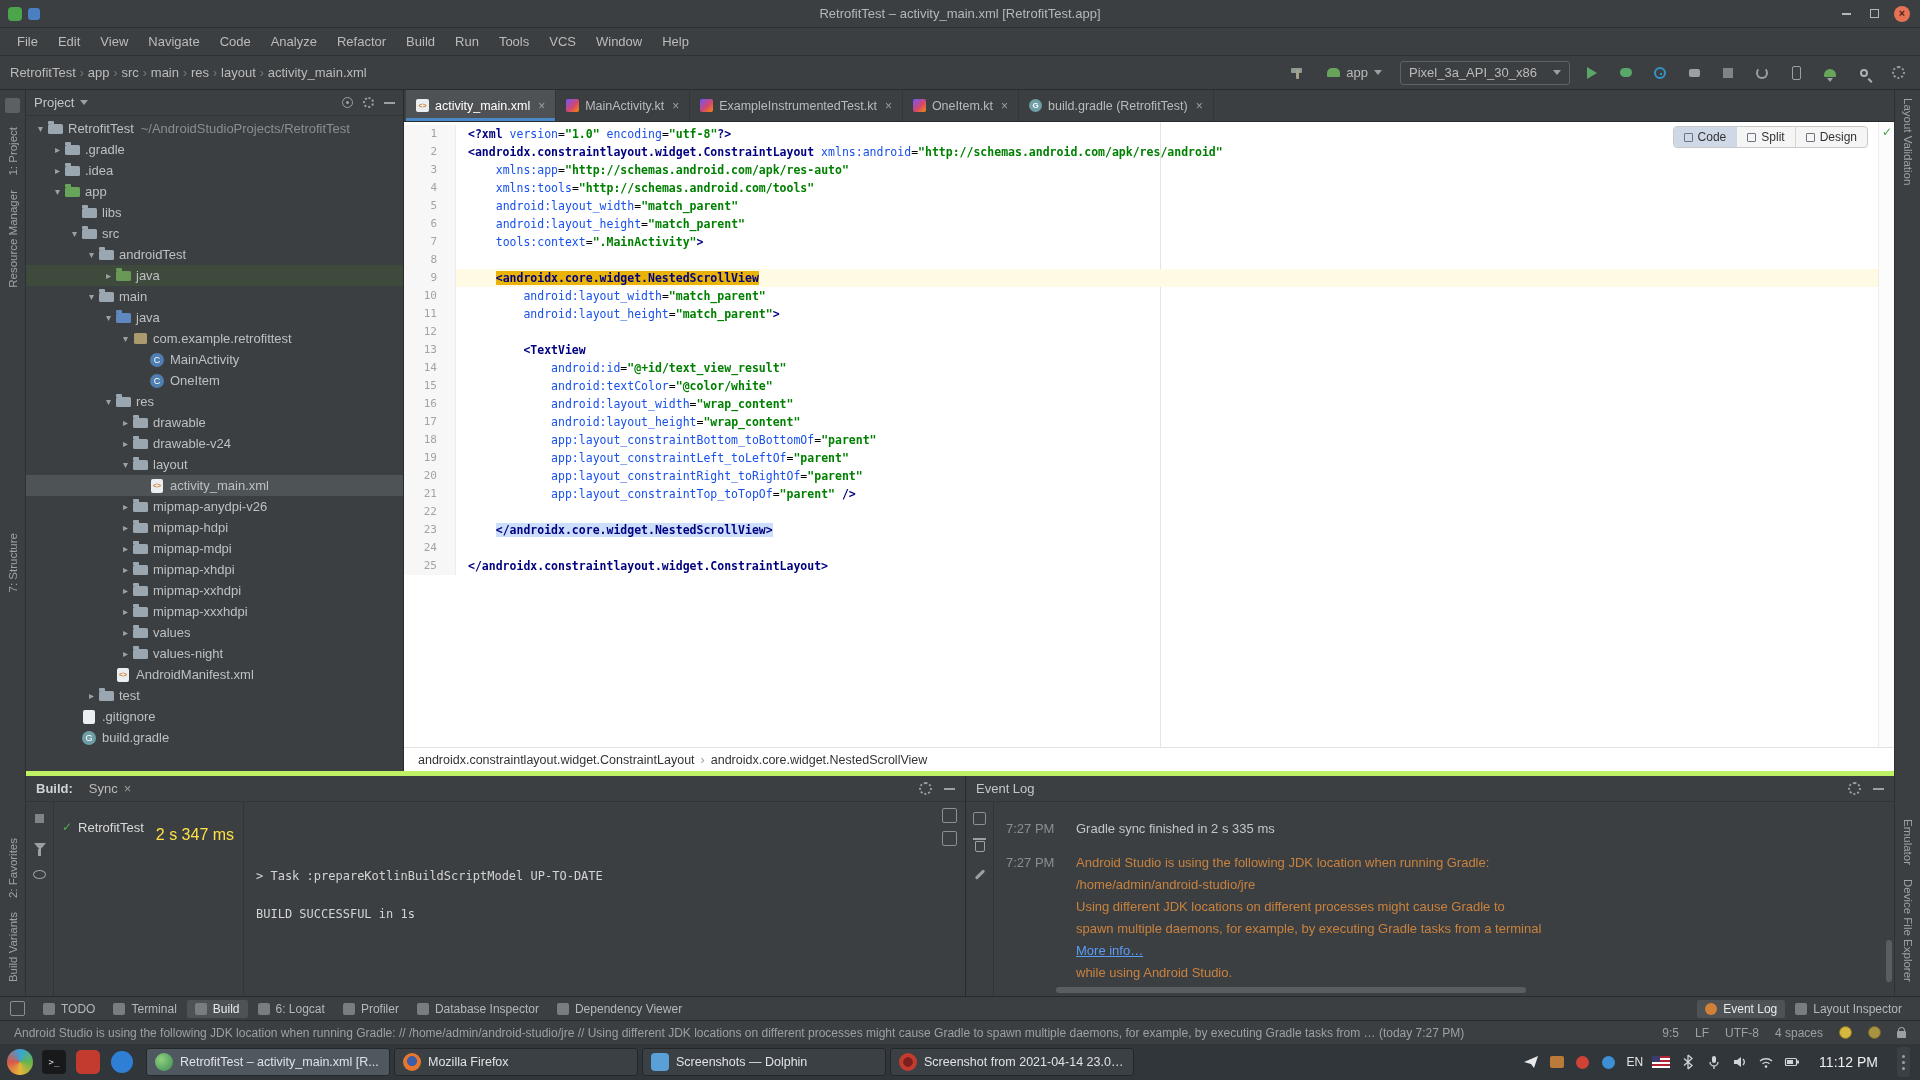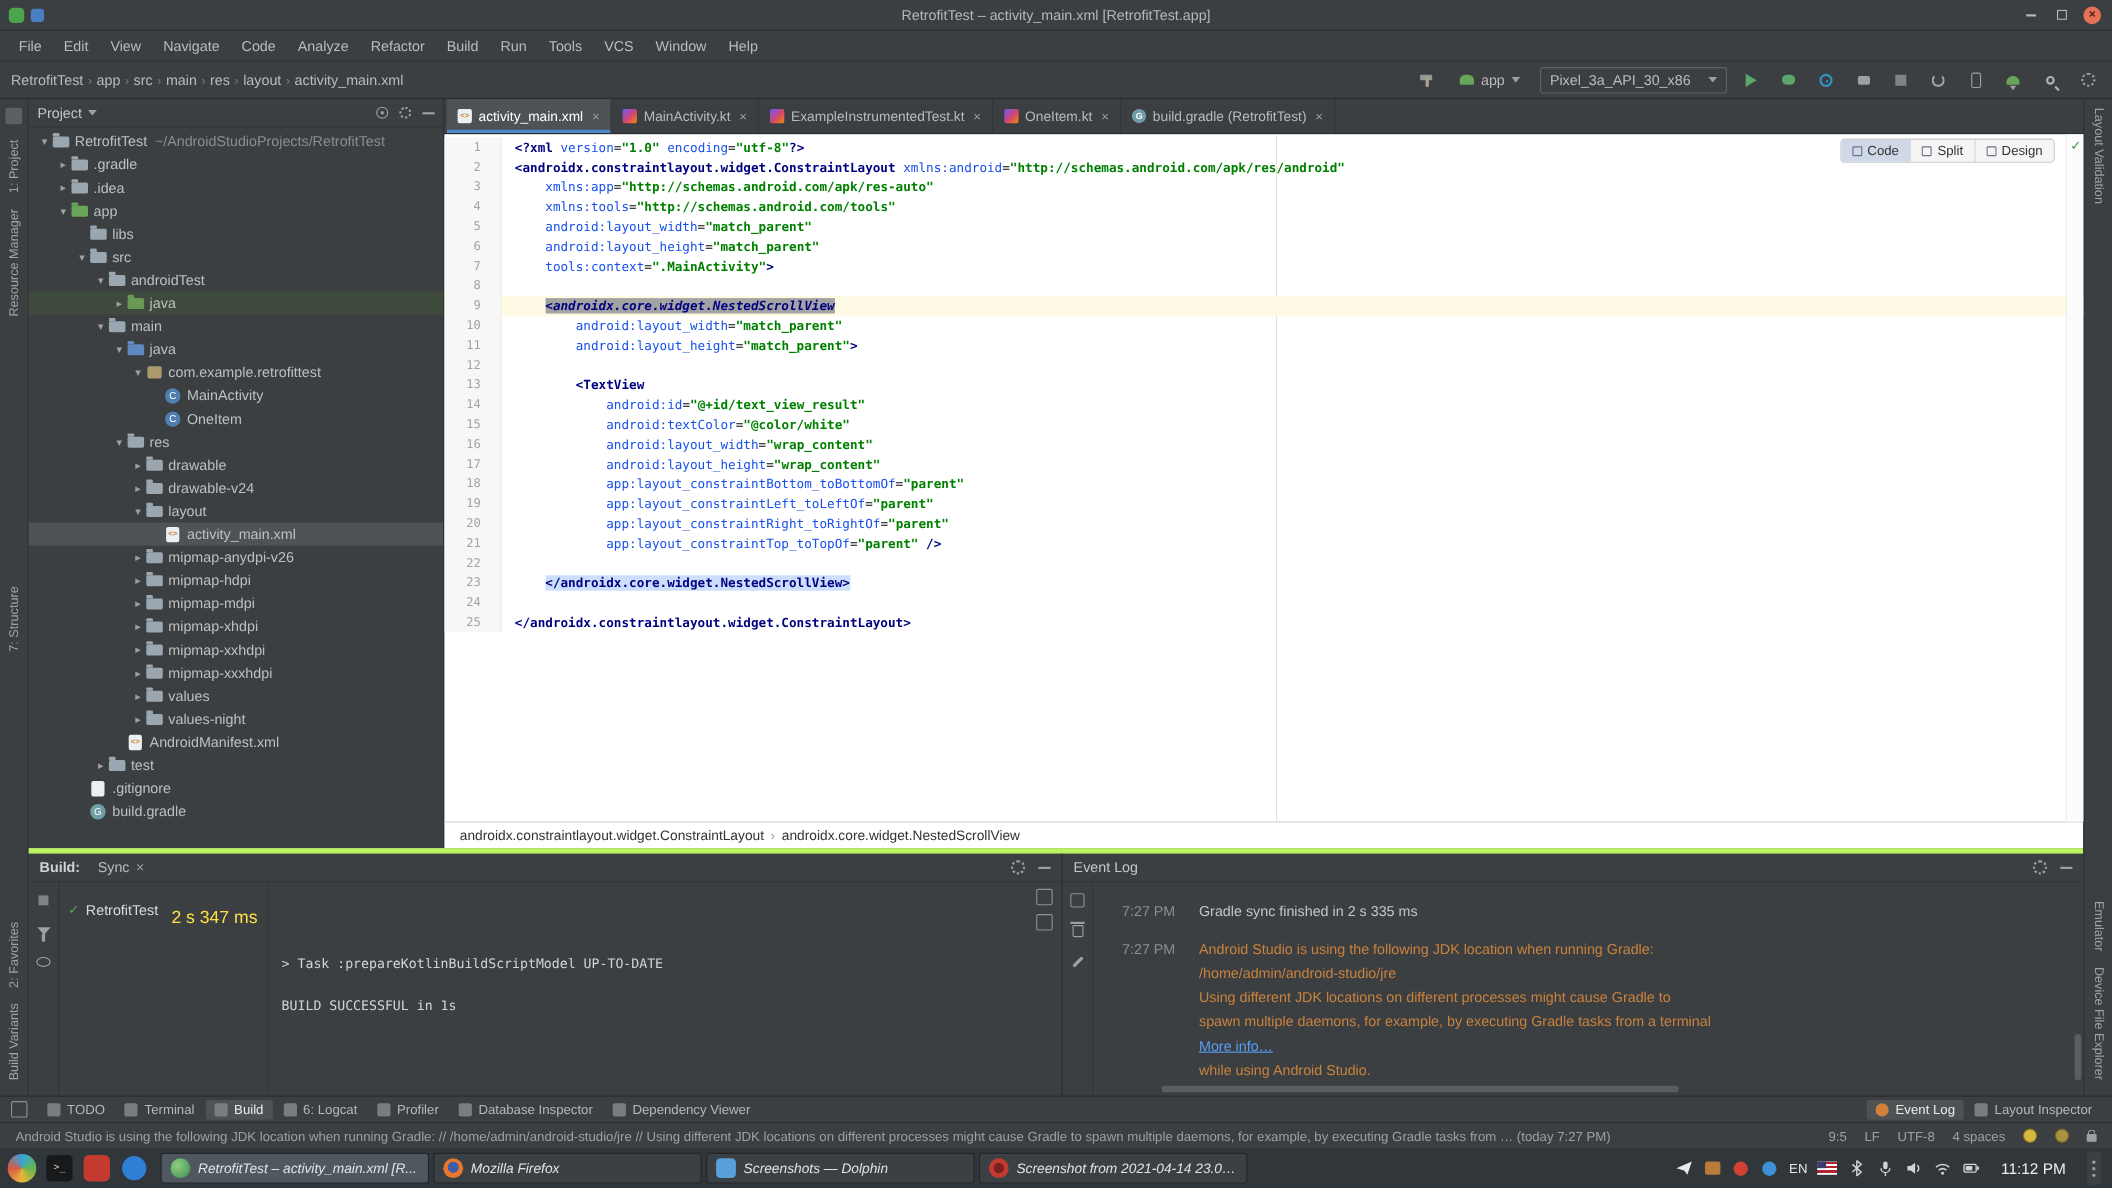--- a/index.html
+++ b/index.html
@@ -133,21 +133,21 @@
   .code-lines { position:relative; padding-top:3px; }
   .code-line { display:flex; height:18px; line-height:18px; white-space:pre; }
   .ln { width:52px; flex:none; text-align:right; padding-right:18px; color:#a3a3a3;
     font-size:11px; background:#f7f7f7; border-right:1px solid #ececec; }
   .ct { flex:1; padding-left:12px; color:#000; }
   .ct.caret { background:#fffae3; }
   .tk-tag { color:#000080; font-weight:bold; }
   .tk-attr { color:#1750eb; }
   .tk-val { color:#008000; font-weight:bold; }
   .tk-plain { color:#000000; }
-  .hl-sel { background:#a3a3a3;font-style:italic; }
+  .hl-sel { background:#eab308; }
   .hl-occ { background:#cbdefb; }
   .mode-toggle { position:absolute; top:4px; right:26px; display:flex; border:1px solid #c9c9c9;
     border-radius:4px; overflow:hidden; background:#f5f5f5; z-index:3;
     font-family:"Liberation Sans",sans-serif; font-size:12px; }
   .mode-btn { padding:3px 10px; color:#333; cursor:pointer; border-right:1px solid #d6d6d6;
     display:flex; align-items:center; gap:5px; }
   .mode-btn:last-child { border-right:none; }
   .mode-btn.active { background:#cfd8e6; }
   .mode-btn .mi { width:9px; height:9px; border:1.5px solid #6c7582; border-radius:1px; }
   .scroll-strip { position:absolute; top:0; right:0; bottom:0; width:16px; background:#fcfcfc;
@@ -176,21 +176,21 @@
   .bt-row { display:flex; align-items:center; gap:6px; white-space:nowrap; }
   .check-green { color:#4fae4e; font-family:"DejaVu Sans",sans-serif; font-size:12px; }
   .bt-name { color:#d8dadc; }
   .bt-dur { color:#fde047; margin-left:6px; font-size:16px;margin-top:16px; }
   .console { flex:1; position:relative; padding:8px 12px; font-family:"DejaVu Sans Mono",monospace;
     font-size:12px; color:#d2d4d6; line-height:19px; white-space:pre; overflow:hidden; }
   .console-icons { position:absolute; top:6px; right:8px; display:flex; flex-direction:column; gap:8px; }
   .ci { width:15px; height:15px; border:1.5px solid #8c9093; border-radius:2px; }
 
   .eventlog-panel { flex:1; display:flex; flex-direction:column; min-width:0; position:relative; }
-  .el-body { flex:1; display:flex; min-height:0; position:relative;gap:14px; }
+  .el-body { flex:1; display:flex; min-height:0; position:relative; }
   .el-content { flex:1; padding:16px 12px 0 12px; overflow:hidden; line-height:22px; }
   .el-entry { margin-bottom:12px; }
   .el-row { display:flex; white-space:nowrap; }
   .el-time { width:70px; flex:none; color:#8a8e91; }
   .el-indent { width:70px; flex:none; }
   .el-text.normal { color:#c3c6c8; }
   .el-text.warning { color:#c9823e; }
   .el-text.link { color:#589df6; text-decoration:underline; cursor:pointer; }
   .vscroll { position:absolute; right:2px; bottom:14px; width:6px; height:42px;
     background:#5a5e60; border-radius:3px; }
@@ -231,21 +231,21 @@
   .tb-ic { width:28px; height:28px; border-radius:4px; display:flex; align-items:center;
     justify-content:center; cursor:pointer; flex:none; }
   .launcher { width:26px; height:26px; border-radius:50%;
     background:conic-gradient(#37a3dc,#64b54c,#e8b63a,#d85948,#37a3dc); }
   .konsole { width:24px; height:24px; background:#17191b; border-radius:4px; color:#d7dadc;
     font-size:9px; font-family:"DejaVu Sans Mono",monospace; display:flex; align-items:center; justify-content:center; }
   .redapp { width:24px; height:24px; background:#c23b2e; border-radius:5px; }
   .bluedot { width:22px; height:22px; background:#2f7fd6; border-radius:50%; }
   .task { width:244px; height:28px; background:#3b4045; border:1px solid #24272a; border-radius:3px;
     display:flex; align-items:center; gap:7px; padding:0 8px; color:#dfe3e6; cursor:pointer;
-    overflow:hidden; flex:none;font-style:italic; }
+    overflow:hidden; flex:none; }
   .task.active { background:#50585f; }
   .task .t-ic { width:18px; height:18px; border-radius:4px; flex:none; }
   .task .t-label { overflow:hidden; white-space:nowrap; text-overflow:ellipsis; font-size:12.5px;
     margin-left:0; color:inherit; }
   .t-ic.android-studio { background:radial-gradient(circle at 35% 35%,#8fd080,#3c8a52); border-radius:50%; }
   .t-ic.firefox { background:radial-gradient(circle at 50% 45%,#3d5da8 0 35%,#e8762d 40%); border-radius:50%; }
   .t-ic.dolphin { background:#5aa0d8; border-radius:4px; }
   .t-ic.screenshot { background:radial-gradient(circle,#7c1f1f 0 35%,#c23b2e 40%); border-radius:50%; }
   .tray { margin-left:auto; display:flex; align-items:center; gap:9px; padding-right:4px; }
   .tray-ic { width:17px; height:17px; display:flex; align-items:center; justify-content:center; cursor:pointer; }

